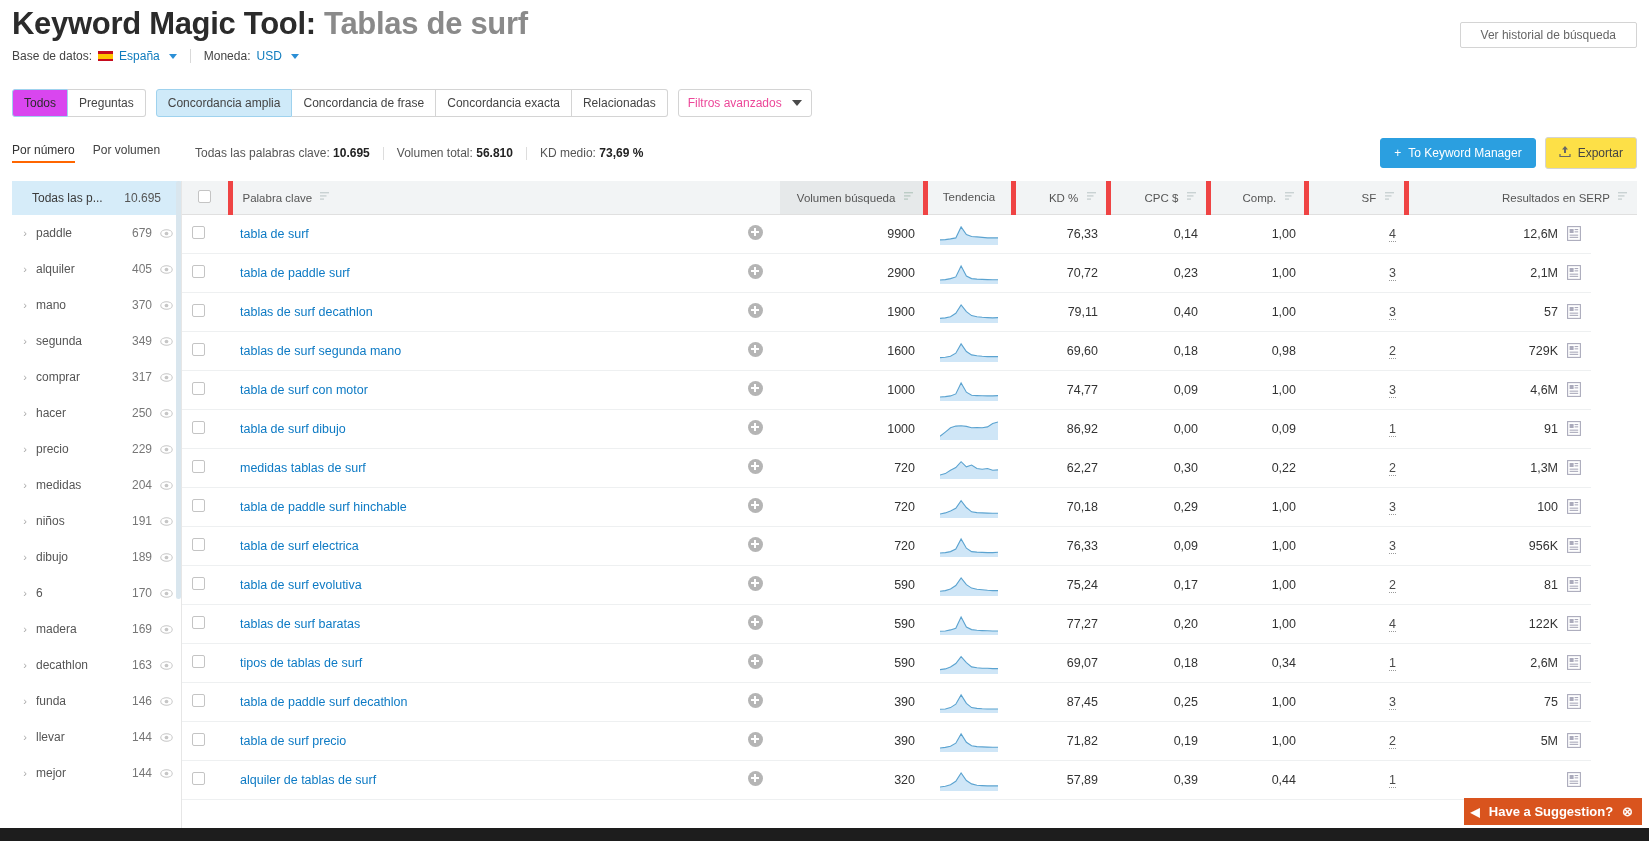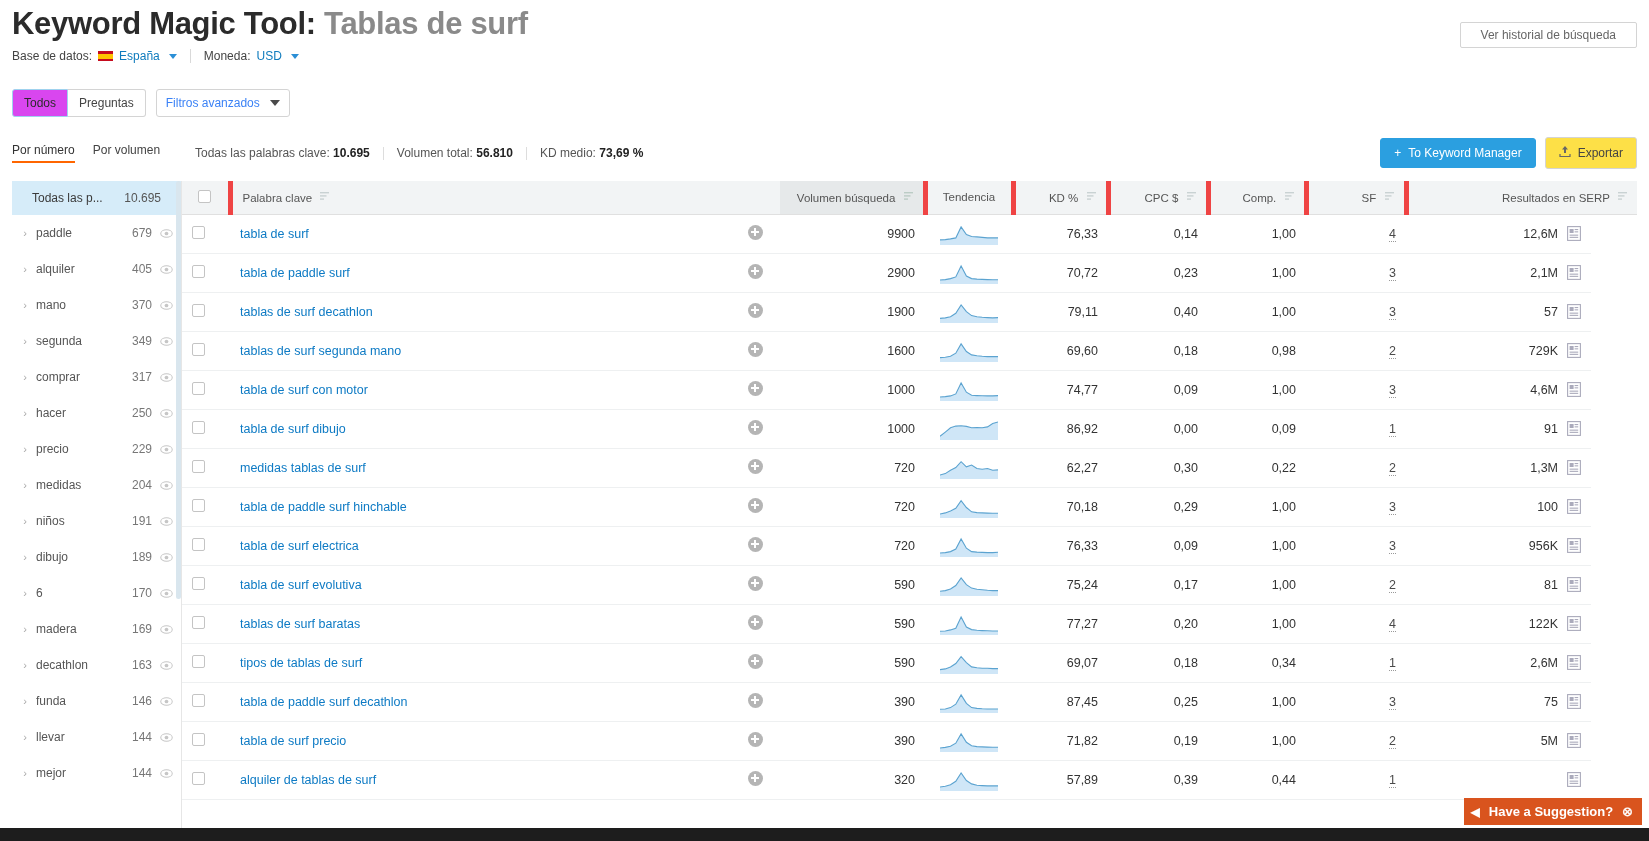--- a/index.html
+++ b/index.html
@@ -43,21 +43,21 @@
     border: 1px solid #d4d4d4; padding: 6px 11px; cursor:pointer;
     white-space: nowrap;
   }
   .btngroup .fbtn + .fbtn { border-left: none; }
   .btngroup .fbtn:first-child { border-radius: 3px 0 0 3px; }
   .btngroup .fbtn:last-child { border-radius: 0 3px 3px 0; }
   .fbtn.sel { background:#d946ef; border-color:#9fd2ee; color:#2b2b2b; }
   .fbtn.sel2 { background:#cfeaf9; border-color:#9fd2ee; }
   .adv {
     display:flex; align-items:center; justify-content:space-between;
-    width: 134px; font-size: 12px; color:#3b82f6;
+    width: 134px; font-size: 12px; color:#ec4899;
     border:1px solid #d4d4d4; border-radius:3px; padding:6px 9px; background:#fff; cursor:pointer;
   }
   .chev { width:0;height:0;border-left:5px solid transparent;border-right:5px solid transparent;border-top:6px solid #4a4a4a; }
 
   
   .statsrow { display:flex; align-items:center; padding: 0 12px; margin-top: 20px; font-size:12px; color:#555; }
   .tabs-sm { display:flex; gap:18px; width: 183px; }
   .tab-sm { padding-bottom: 4px; cursor:pointer; color:#444;}
   .tab-sm.active { border-bottom: 2px solid #f60; color:#333; }
   .stat { margin-right: 13px; }
@@ -155,20 +155,26 @@
       <span class="lnk">USD</span>
       <span class="caret"></span>
     </div>
   </div>
   <div class="ver-hist">Ver historial de búsqueda</div>
 
   <div class="filterbar">
     <div class="btngroup">
       <div class="fbtn sel">Todos</div>
       <div class="fbtn">Preguntas</div>
+    </div>
+    <div class="btngroup">
+      <div class="fbtn sel2">Concordancia amplia</div>
+      <div class="fbtn">Concordancia de frase</div>
+      <div class="fbtn">Concordancia exacta</div>
+      <div class="fbtn">Relacionadas</div>
     </div>
     <div class="adv">
       <span>Filtros avanzados</span>
       <span class="chev"></span>
     </div>
   </div>
 
   <div class="statsrow">
     <div class="tabs-sm">
       <div class="tab-sm active">Por número</div>

